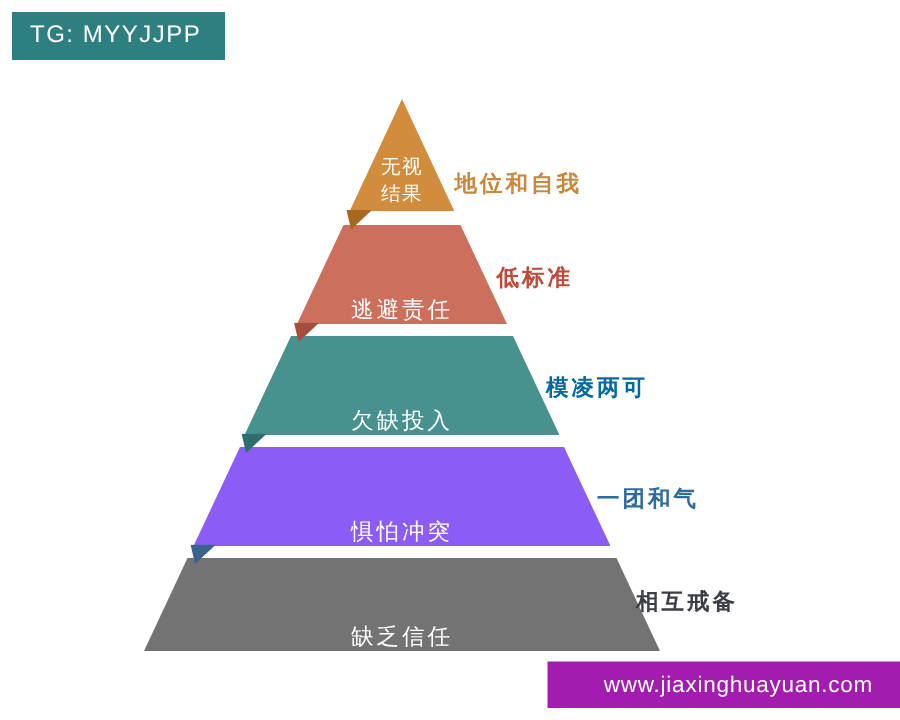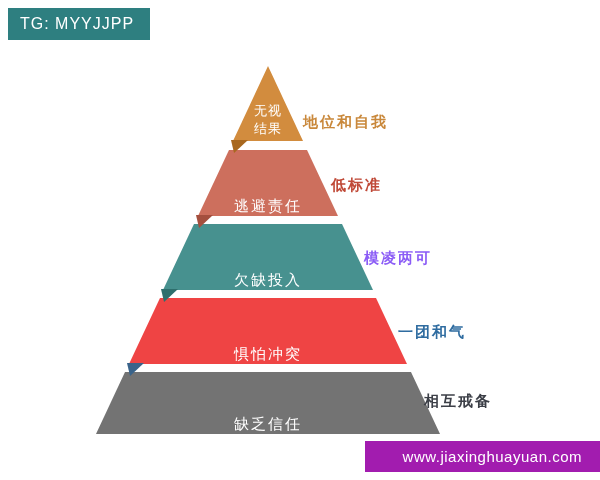--- a/index.html
+++ b/index.html
@@ -57,32 +57,32 @@
   <div class="layer L1" style="background: rgb(210, 140, 62);">
     <span>无视
 结果</span>
   </div>
   <div class="layer L2" style="background: rgb(205, 111, 93);">
     <span>逃避责任</span>
   </div>
   <div class="layer L3" style="background: rgb(71, 145, 143);">
     <span>欠缺投入</span>
   </div>
-  <div class="layer L4" style="background: #ef4444;">
+  <div class="layer L4" style="background: #8b5cf6;">
     <span>惧怕冲突</span>
   </div>
   <div class="layer L5" style="background: #737373;">
     <span>缺乏信任</span>
   </div>
 
   <div class="fold f1" style="background: rgb(168, 104, 31);"></div>
   <div class="fold f2" style="background: rgb(164, 79, 62);"></div>
   <div class="fold f3" style="background: rgb(46, 111, 109);"></div>
   <div class="fold f4" style="background: rgb(57, 99, 138);"></div>
 
   <div class="side-label s1" style="color: rgb(201, 136, 59);">地位和自我</div>
   <div class="side-label s2" style="color: rgb(192, 74, 56);">低标准</div>
-  <div class="side-label s3" style="color: #8b5cf6; font-family: Liberation Mono, monospace;">模凌两可</div>
+  <div class="side-label s3" style="color: #0369a1; font-family: Liberation Mono, monospace;">模凌两可</div>
   <div class="side-label s4" style="color: rgb(47, 108, 160);">一团和气</div>
   <div class="side-label s5" style="color: rgb(60, 63, 71); font-family: Liberation Serif, serif;">相互戒备</div>
 
   <div class="watermark" style="background: #a21caf; padding-left: 38px;">www.jiaxinghuayuan.com</div>
 </div>
 
 </body></html>

